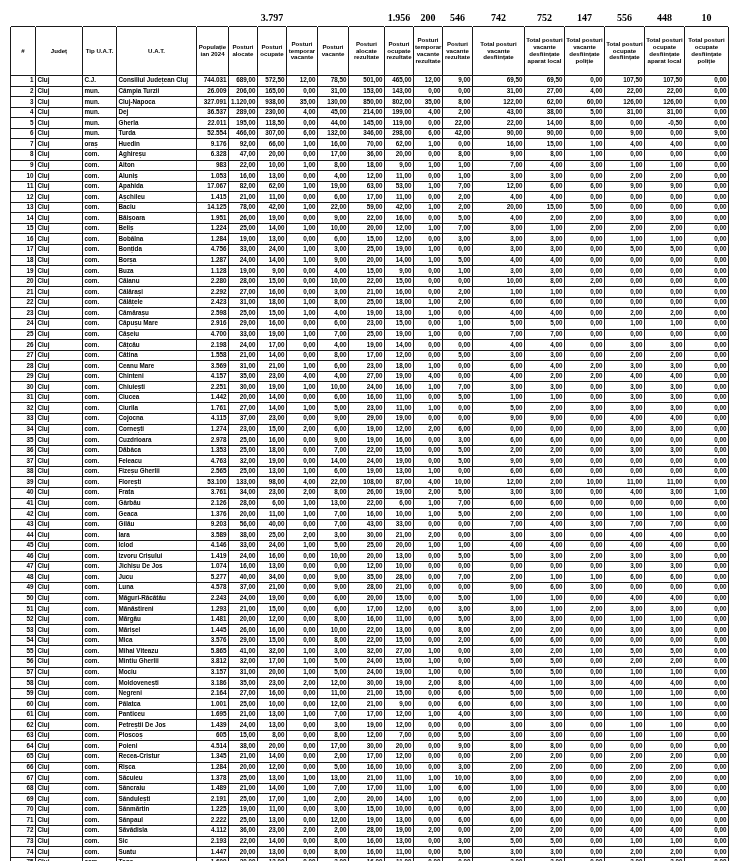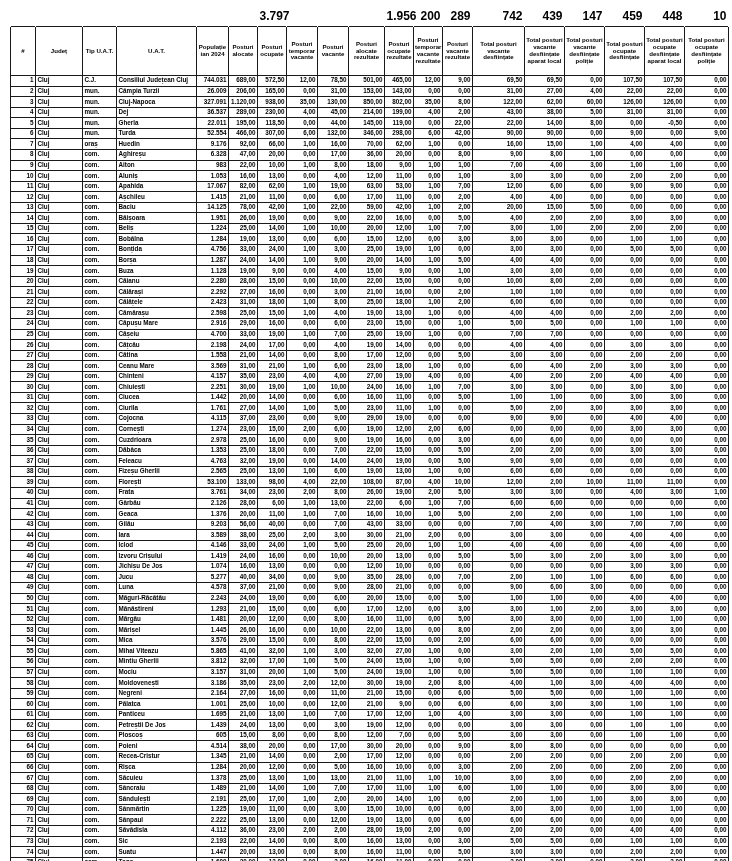--- a/index.html
+++ b/index.html
@@ -29,24 +29,25 @@
     padding: 0 1.5px;
     white-space: nowrap;
     overflow: hidden;
     vertical-align: middle;
   }
   tr.summary-row td {
     border: 1px solid transparent;
     border-bottom: none;
     height: 22px;
     vertical-align: bottom;
-    text-align: right;
-    font-size: 12px;
+    text-align: center;
+    font-size: 10px;
     padding-bottom: 3px;
     overflow: visible;
+    font-family: Liberation Serif, serif;
   }
   tr.header-row td {
     height: 46px;
     text-align: center;
     white-space: normal;
     font-size: 6.1px;
     line-height: 1.12;
     padding: 1px;
     vertical-align: middle;
   }
@@ -89,25 +90,25 @@
           <td></td>
           <td></td>
           <td></td>
           <td></td>
           <td class="c-blue">3.797</td>
           <td></td>
           <td></td>
           <td></td>
           <td class="c-green">1.956</td>
           <td>200</td>
-          <td>289</td>
+          <td>546</td>
           <td>742</td>
-          <td>439</td>
+          <td>752</td>
           <td>147</td>
-          <td class="c-red">459</td>
+          <td class="c-red">556</td>
           <td class="c-red">448</td>
           <td class="c-red">10</td>
         </tr>
         <tr class="header-row">
           <td>#</td>
           <td>Județ</td>
           <td>Tip U.A.T.</td>
           <td>U.A.T.</td>
           <td>Populație ian 2024</td>
           <td>Posturi alocate</td>

